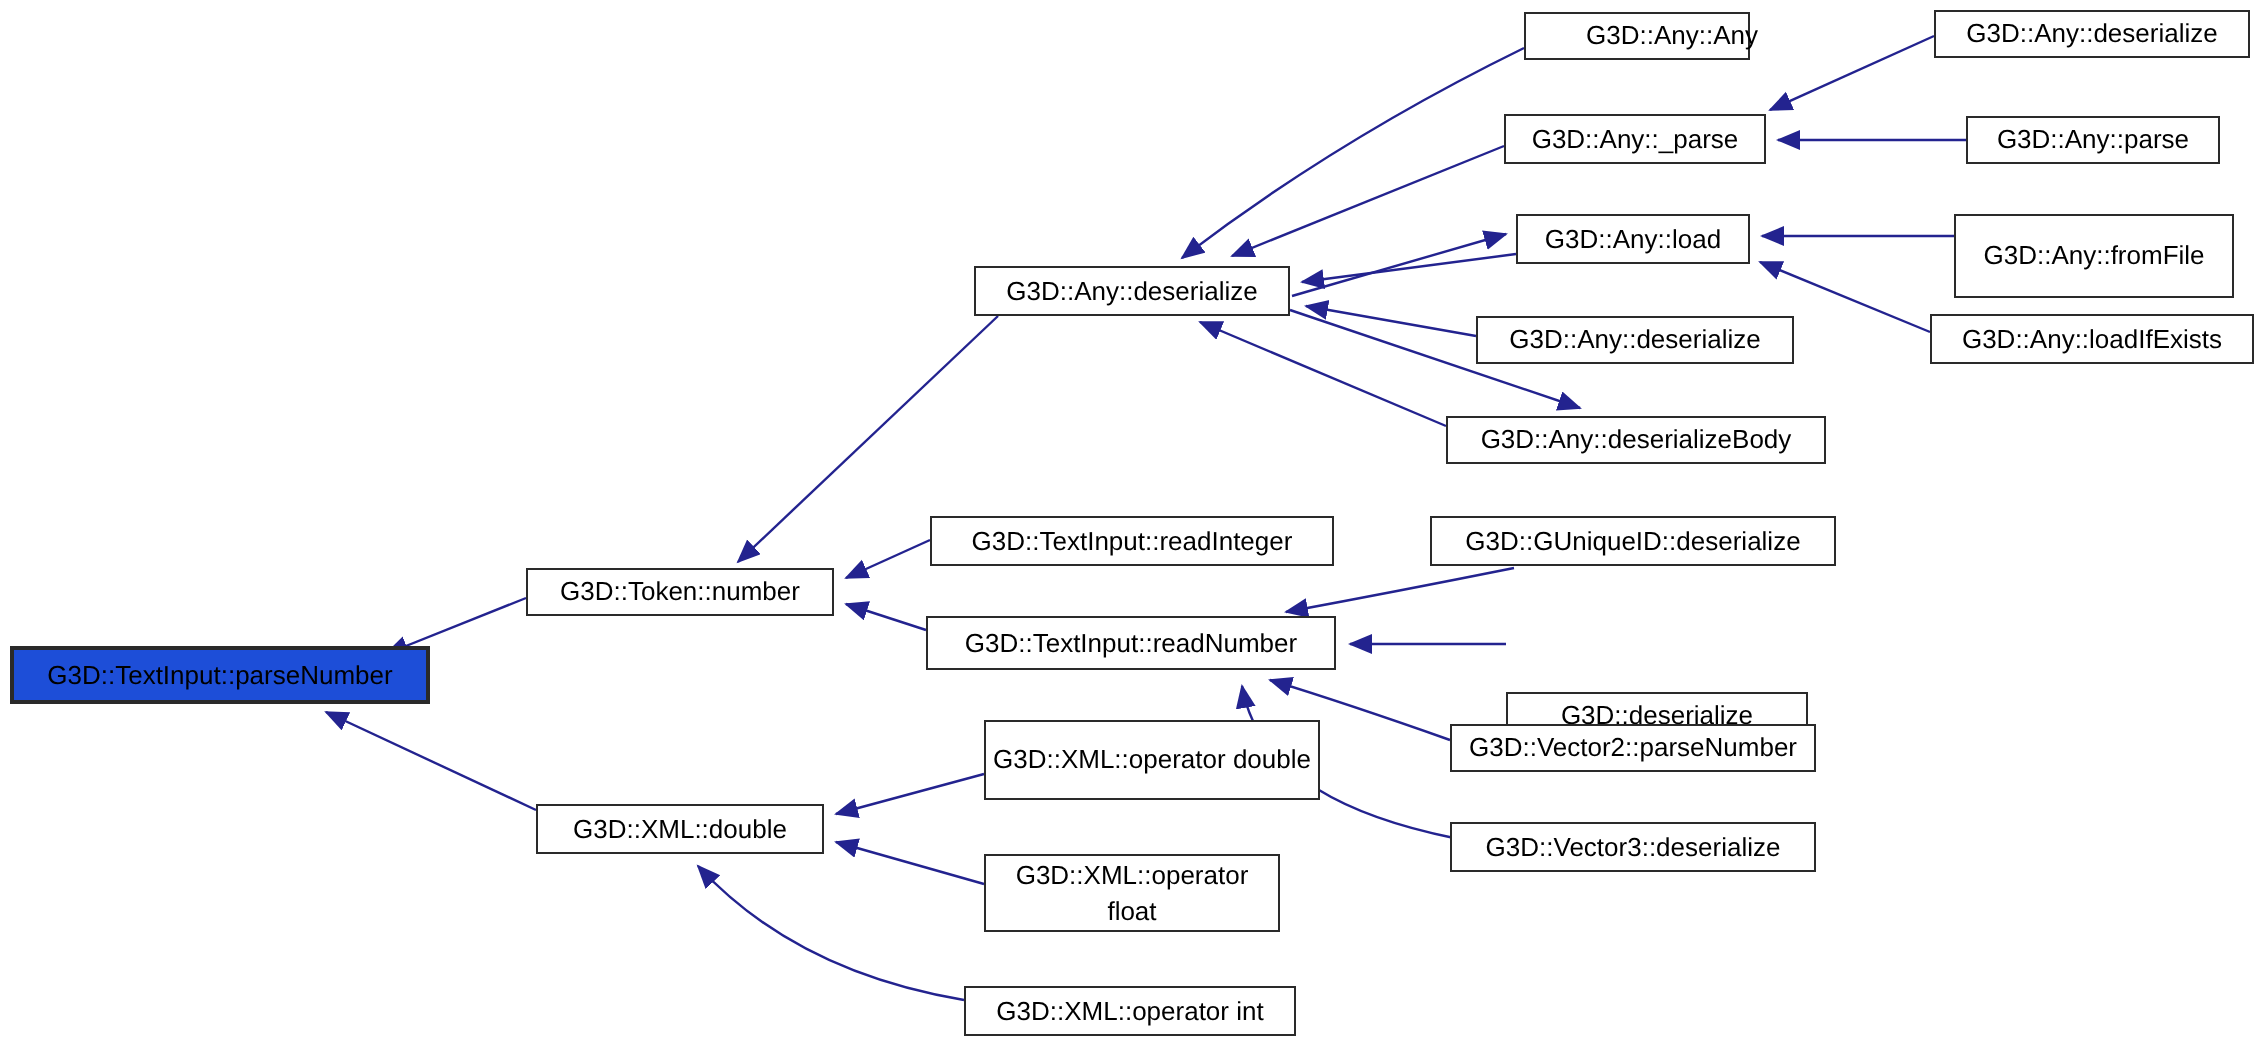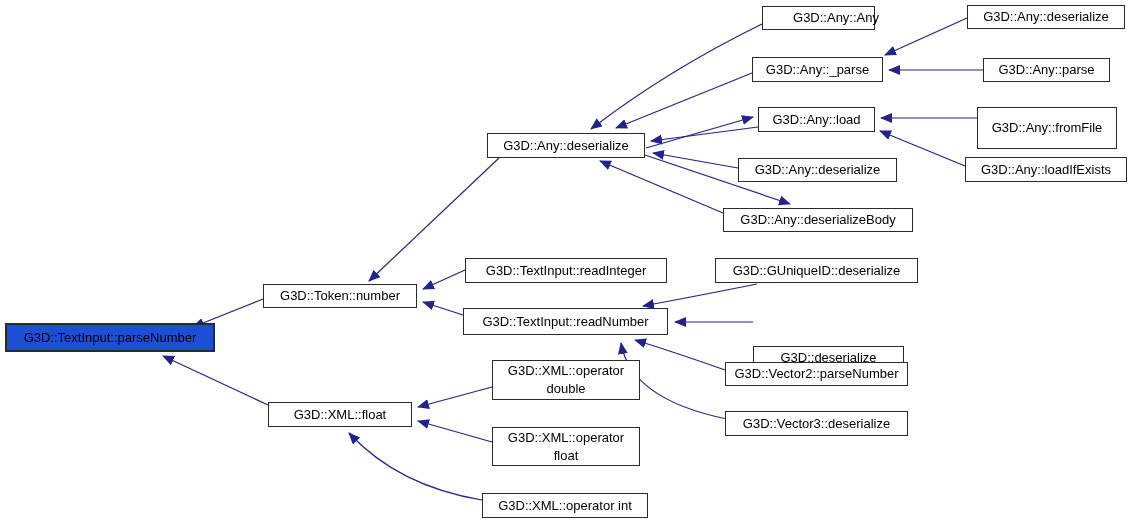--- a/index.html
+++ b/index.html
@@ -65,25 +65,25 @@
       <path d="M725,370 Q674,352 635,340" marker-end="url(#arrow)"></path>
       <path d="M727,419 C678,409 629,389 621,343" marker-end="url(#arrow)"></path>
       <path d="M492,387 L418,407" marker-end="url(#arrow)"></path>
       <path d="M492,442 L418,421" marker-end="url(#arrow)"></path>
       <path d="M482,500 Q398,486 349,433" marker-end="url(#arrow)"></path>
     </g>
   </svg>
 
   <div class="node focus" style="left:5px;   top:323px; width:210px; height:29px;">G3D::TextInput::parseNumber</div>
   <div class="node" style="left:263px; top:284px; width:154px; height:24px;">G3D::Token::number</div>
-  <div class="node" style="left:268px; top:402px; width:144px; height:25px;">G3D::XML::float</div>
+  <div class="node" style="left:268px; top:402px; width:144px; height:25px;">G3D::XML::double</div>
   <div class="node" style="left:487px; top:133px; width:158px; height:25px;">G3D::Any::deserialize</div>
   <div class="node" style="left:465px; top:258px; width:202px; height:25px;">G3D::TextInput::readInteger</div>
   <div class="node" style="left:463px; top:308px; width:205px; height:27px;">G3D::TextInput::readNumber</div>
-  <div class="node" style="left:492px; top:360px; width:148px; height:40px;">G3D::XML::operator double</div>
+  <div class="node" style="left:492px; top:360px; width:168px; height:40px;">G3D::XML::operator double</div>
   <div class="node" style="left:492px; top:427px; width:148px; height:39px;">G3D::XML::operator float</div>
   <div class="node" style="left:482px; top:493px; width:166px; height:25px;">G3D::XML::operator int</div>
   <div class="node" style="left:762px; top:6px;   width:113px; height:24px;padding-left:37px;">G3D::Any::Any</div>
   <div class="node" style="left:752px; top:57px;  width:131px; height:25px;">G3D::Any::_parse</div>
   <div class="node" style="left:758px; top:107px; width:117px; height:25px;">G3D::Any::load</div>
   <div class="node" style="left:738px; top:158px; width:159px; height:24px;">G3D::Any::deserialize</div>
   <div class="node" style="left:723px; top:208px; width:190px; height:24px;">G3D::Any::deserializeBody</div>
   <div class="node" style="left:715px; top:258px; width:203px; height:25px;">G3D::GUniqueID::deserialize</div>
   <div class="node" style="left:753px; top:310px; width:151px; height:24px;margin-top:36px;">G3D::deserialize</div>
   <div class="node" style="left:725px; top:362px; width:183px; height:24px;">G3D::Vector2::parseNumber</div>

